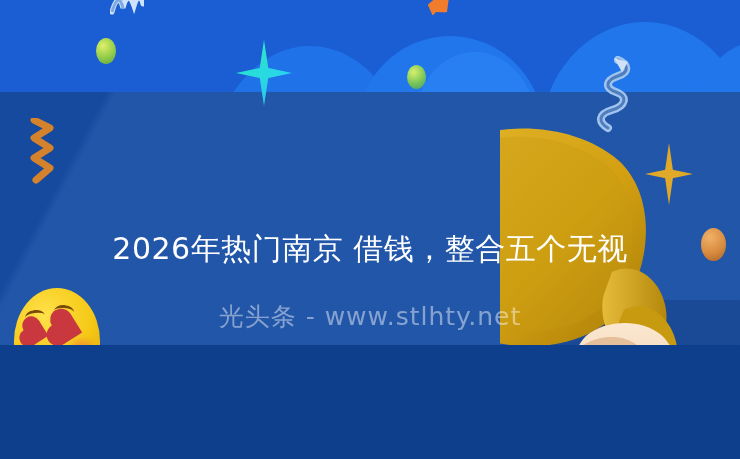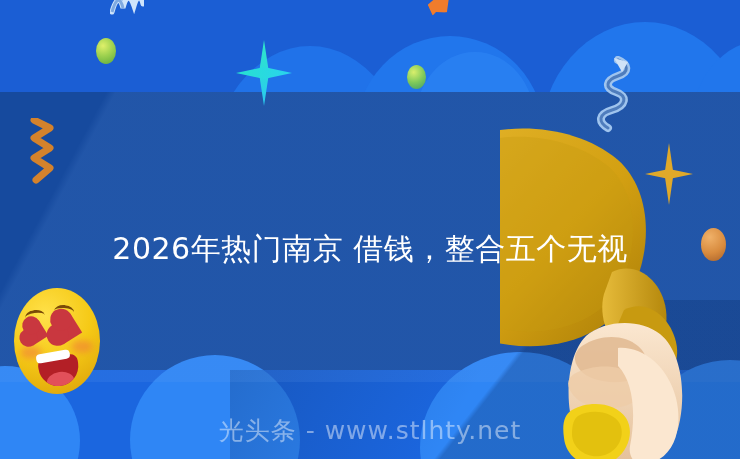--- a/index.html
+++ b/index.html
@@ -3,21 +3,21 @@
 <meta charset="utf-8">
 <style>
   html, body {
     margin: 0;
     padding: 0;
     background: #0e3f8c;
   }
   #poster {
     position: relative;
     width: 740px;
-    height: 459px;
+    height: 345px;
     overflow: hidden;
     font-family: "Liberation Sans", "DejaVu Sans", sans-serif;
     background: #3b82f6;
     user-select: none;
   }
 
   
   .band { position: absolute; left: 0; width: 100%; }
   .band-top    { top: 0;    height: 92px;  background: #1b5ed4; }
   .band-mid    { top: 92px; height: 278px; background: #164a9e; }

